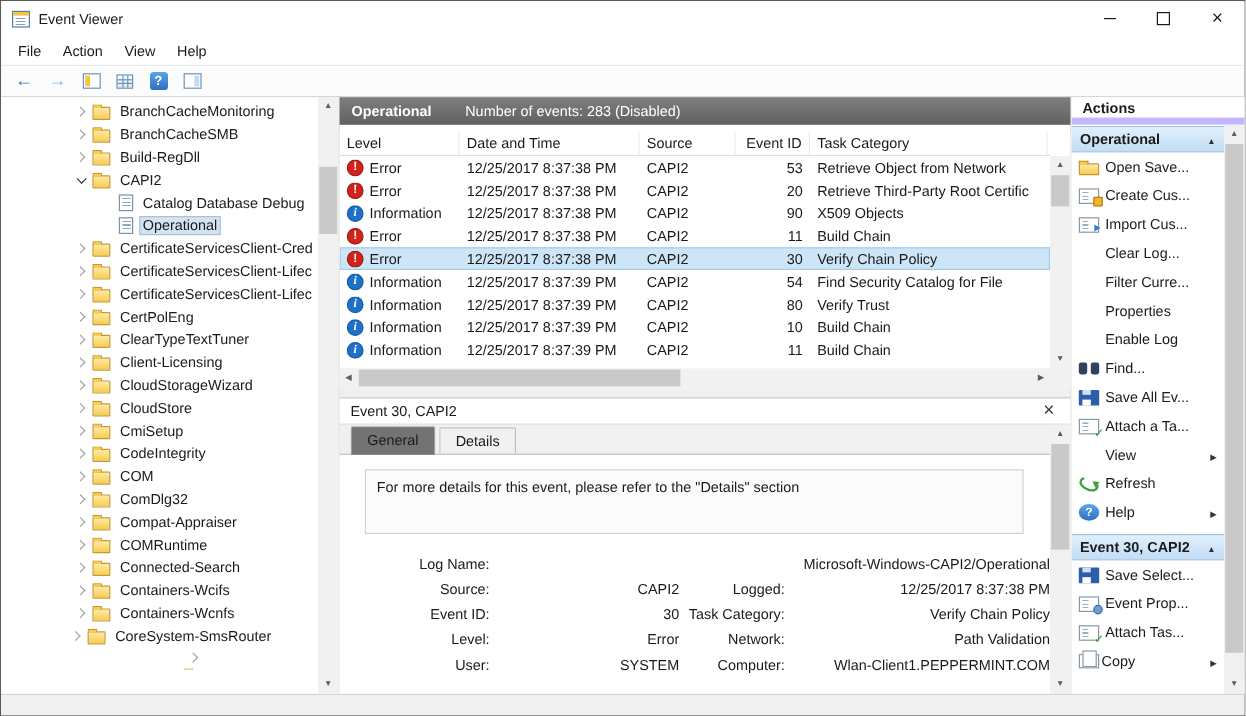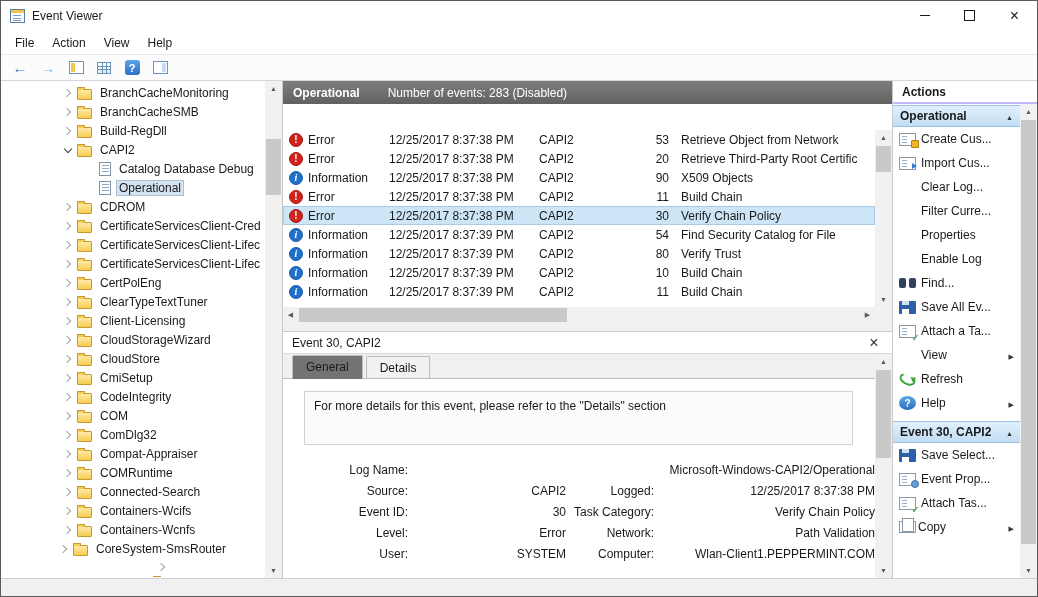--- a/index.html
+++ b/index.html
@@ -88,21 +88,21 @@
   .fields{margin:14px 0 0 21px;}
   .frow{display:flex;height:21px;align-items:center;text-align:right;}
   .flabel{flex:0 0 104px;}
   .fvalue{flex:0 0 158px;white-space:nowrap;overflow:hidden;}
   .fvalue.wide{flex:1;}
   .flabel2{flex:0 0 88px;}
   .fvalue2{flex:1;white-space:nowrap;overflow:hidden;}
 
   
   .actions{flex:1;position:relative;background:#fff;min-width:0;display:flex;flex-direction:column;}
-  .actions-title{flex:0 0 23px;background:#fff;border-bottom:2px solid #c4b5fd;display:flex;align-items:center;padding:0 9px;font-weight:bold;}
+  .actions-title{flex:0 0 23px;background:#fff;border-bottom:6px solid #c4b5fd;display:flex;align-items:center;padding:0 9px;font-weight:bold;}
   .actions-body{position:absolute;top:23px;left:0;right:17px;bottom:0;overflow:hidden;background:#fff;}
   .act-header{height:22px;display:flex;align-items:center;padding:0 7px;background:linear-gradient(var(--action-header-top,#e0f0fc),var(--action-header-bottom,#c2ddf4));border-top:1px solid #9cc3e5;border-bottom:1px solid #9cc3e5;font-weight:bold;margin-top:1px;}
   .act-header.gap{margin-top:6px;}
   .collapse{margin-left:auto;}
   .collapse::after{content:"▲";font-size:7px;color:#333;}
   .act-item{height:24px;display:flex;align-items:center;padding:0 6px 0 6px;}
   .aicon{width:17px;flex:0 0 17px;display:flex;align-items:center;justify-content:center;margin-right:5px;}
   .act-label{white-space:nowrap;overflow:hidden;}
   .submenu{margin-left:auto;}
   .submenu::after{content:"▶";font-size:7px;color:#333;}
@@ -221,25 +221,20 @@
             <span class="tlabel">Catalog Database Debug</span>
           </div>
           <div class="tree-item" style="padding-left: 80px;">
             <span class="chev"></span>
             <span class="ticon icon-log"></span>
             <span class="tlabel selected">Operational</span>
           </div>
           <div class="tree-item" style="padding-left: 58px;">
             <span class="chev collapsed"></span>
             <span class="ticon icon-folder"></span>
-            <span class="tlabel">CDROM</span>
-          </div>
-          <div class="tree-item" style="padding-left: 58px;">
-            <span class="chev collapsed"></span>
-            <span class="ticon icon-folder"></span>
             <span class="tlabel">CertificateServicesClient-Cred</span>
           </div>
           <div class="tree-item" style="padding-left: 58px;">
             <span class="chev collapsed"></span>
             <span class="ticon icon-folder"></span>
             <span class="tlabel">CertificateServicesClient-Lifec</span>
           </div>
           <div class="tree-item" style="padding-left: 58px;">
             <span class="chev collapsed"></span>
             <span class="ticon icon-folder"></span>
@@ -333,20 +328,27 @@
       </div>
     </div>
 
     <div class="middle">
       <div class="events-header">
         <span class="etitle">Operational</span>
         <span class="esub">Number of events: 283 (Disabled)</span>
       </div>
 
       <div class="events-area">
+        <div class="col-headers">
+            <div class="col" style="width: 100px;">Level</div>
+            <div class="col" style="width: 150px;">Date and Time</div>
+            <div class="col" style="width: 80px;">Source</div>
+            <div class="col num" style="width: 62px;">Event ID</div>
+            <div class="col" style="width: 198px;">Task Category</div>
+          </div>
         <div class="erows">
             <div class="erow">
               <div class="cell" style="width: 100px;">
                 <span class="lvl-icon err"></span>
                 <span>Error</span>
               </div>
               <div class="cell" style="width: 150px;">12/25/2017 8:37:38 PM</div>
               <div class="cell" style="width: 80px;">CAPI2</div>
               <div class="cell num" style="width: 62px;">53</div>
               <div class="cell" style="width: 198px;">Retrieve Object from Network</div>
@@ -500,20 +502,24 @@
     </div>
 
     <div class="actions">
       <div class="actions-title">Actions</div>
       <div class="actions-body">
           <div class="act-header">
             <span>Operational</span>
             <span class="collapse"></span>
           </div>
           <div class="act-item">
+            <span class="aicon ai-open-folder"></span>
+            <span class="act-label">Open Save...</span>
+          </div>
+          <div class="act-item">
             <span class="aicon ai-create-view"></span>
             <span class="act-label">Create Cus...</span>
           </div>
           <div class="act-item">
             <span class="aicon ai-import-view"></span>
             <span class="act-label">Import Cus...</span>
           </div>
           <div class="act-item">
             <span class="aicon ai-none"></span>
             <span class="act-label">Clear Log...</span>

